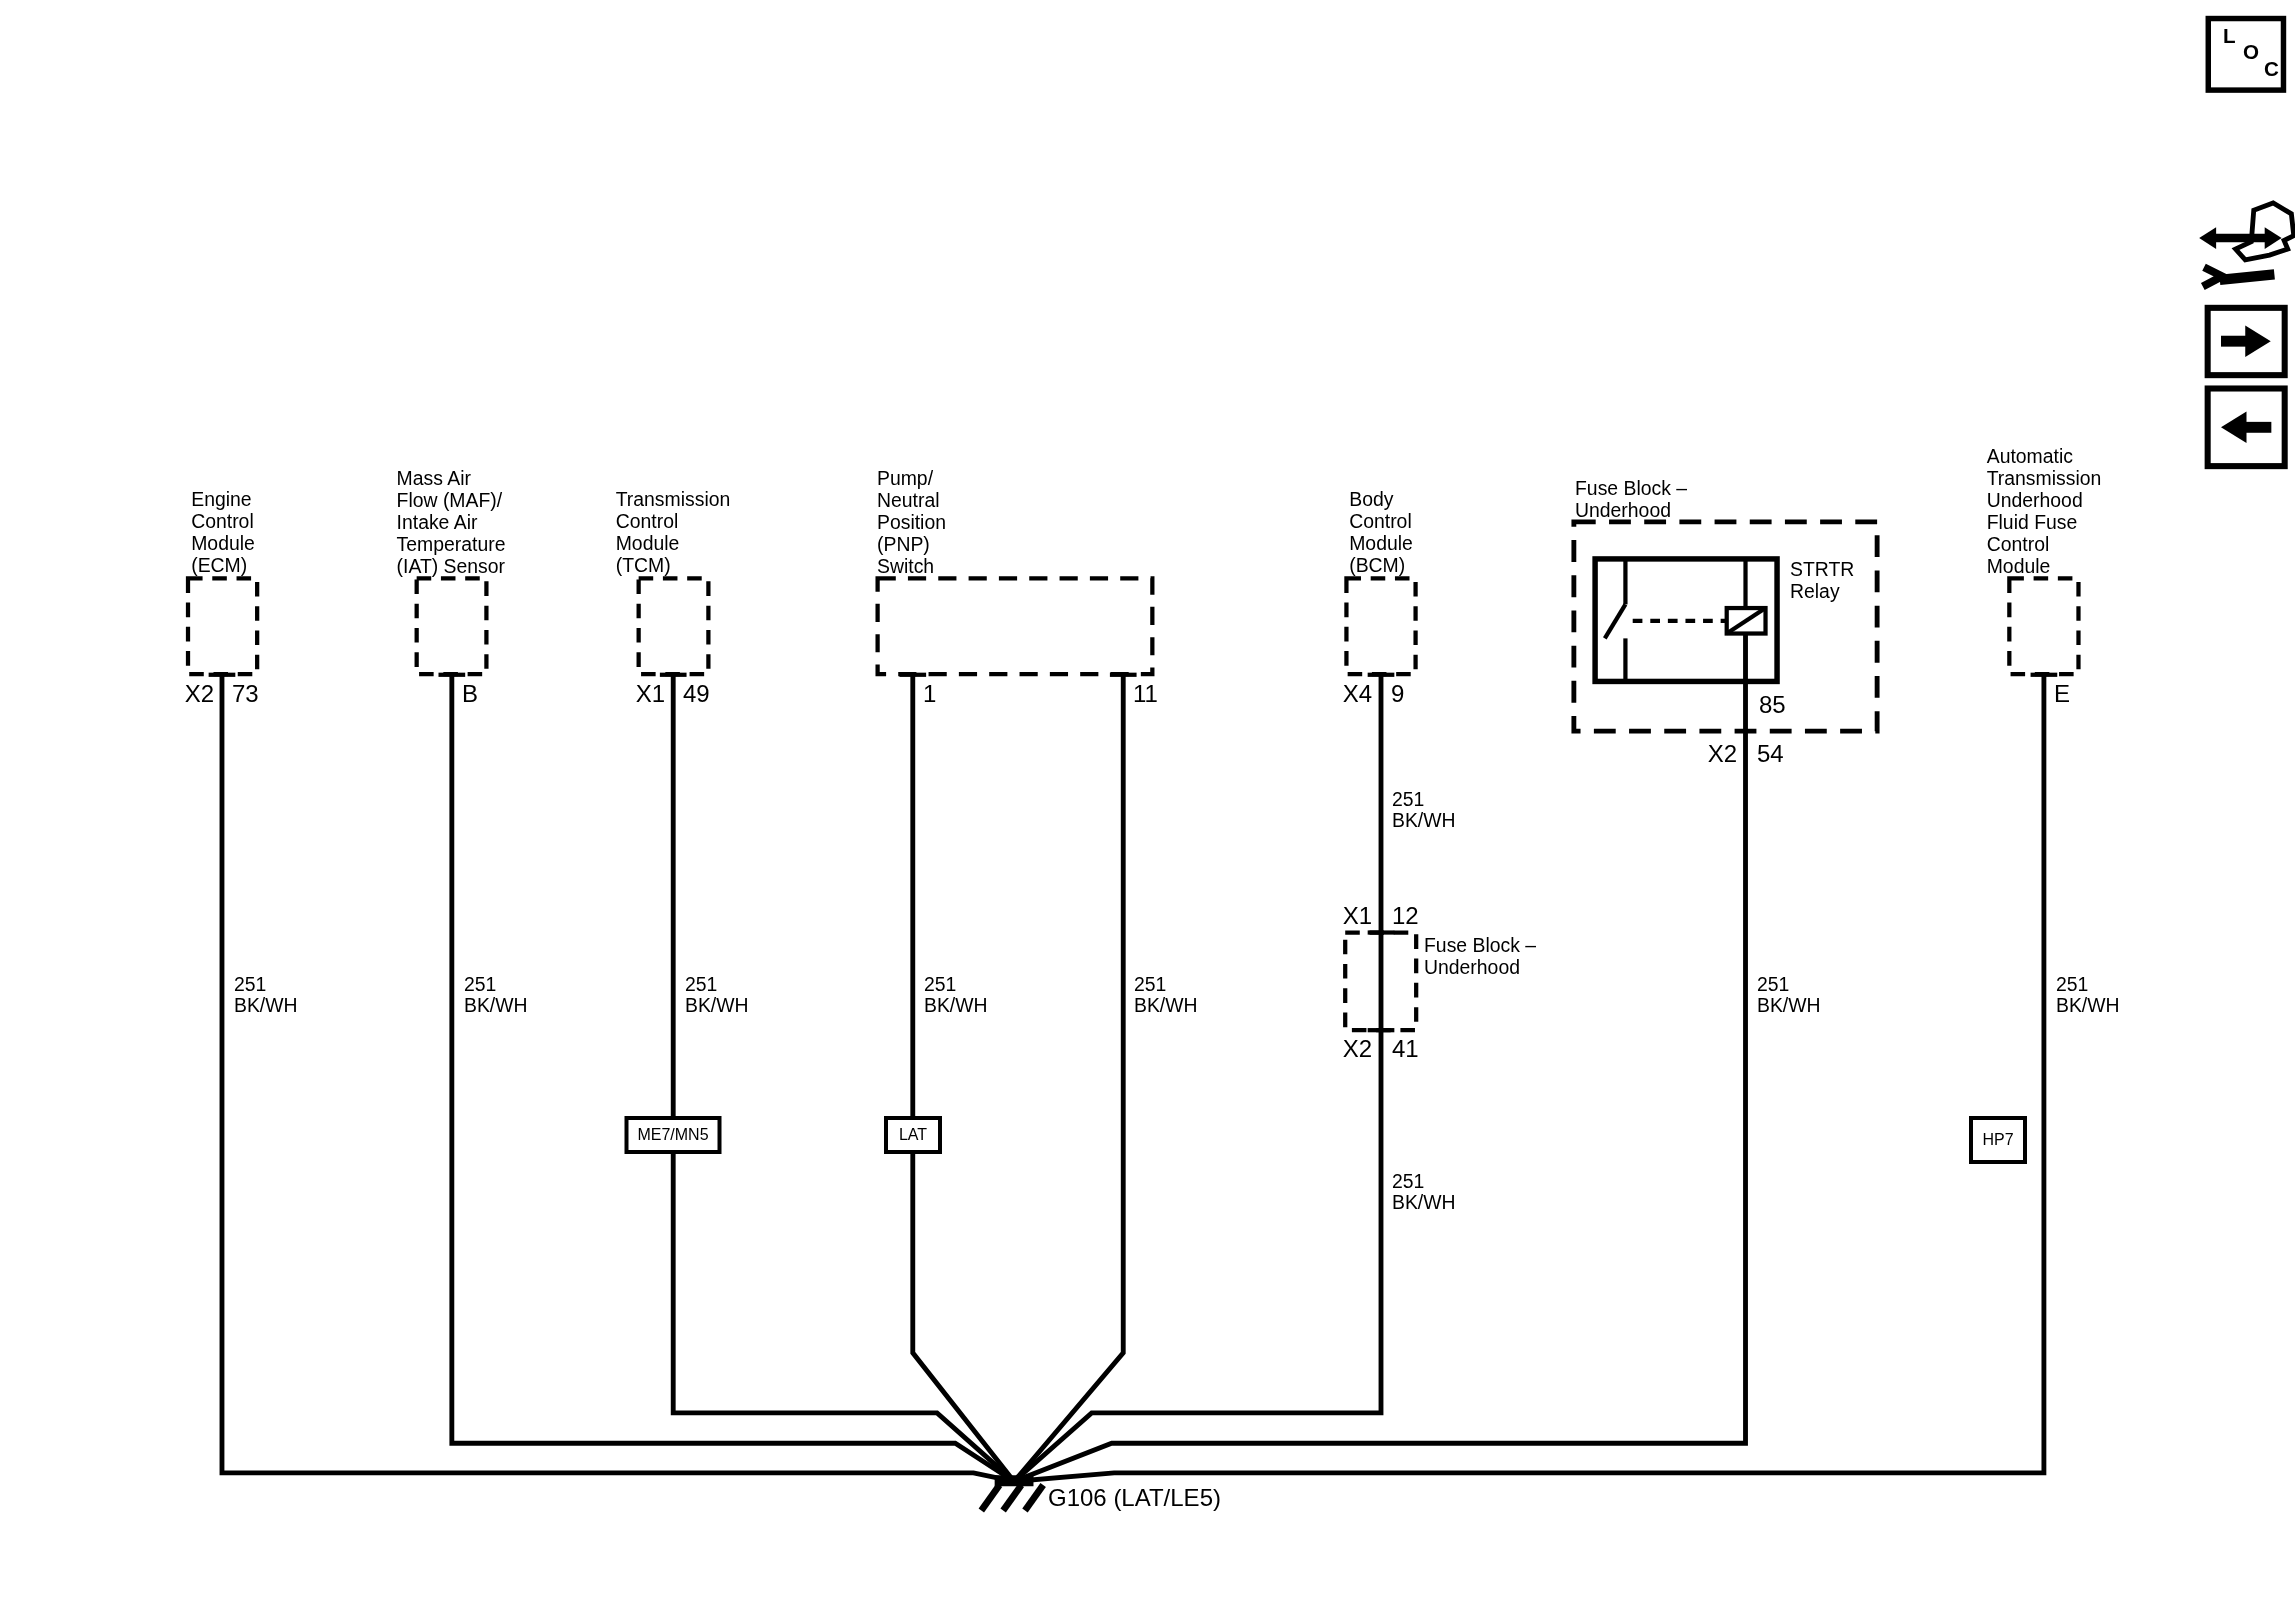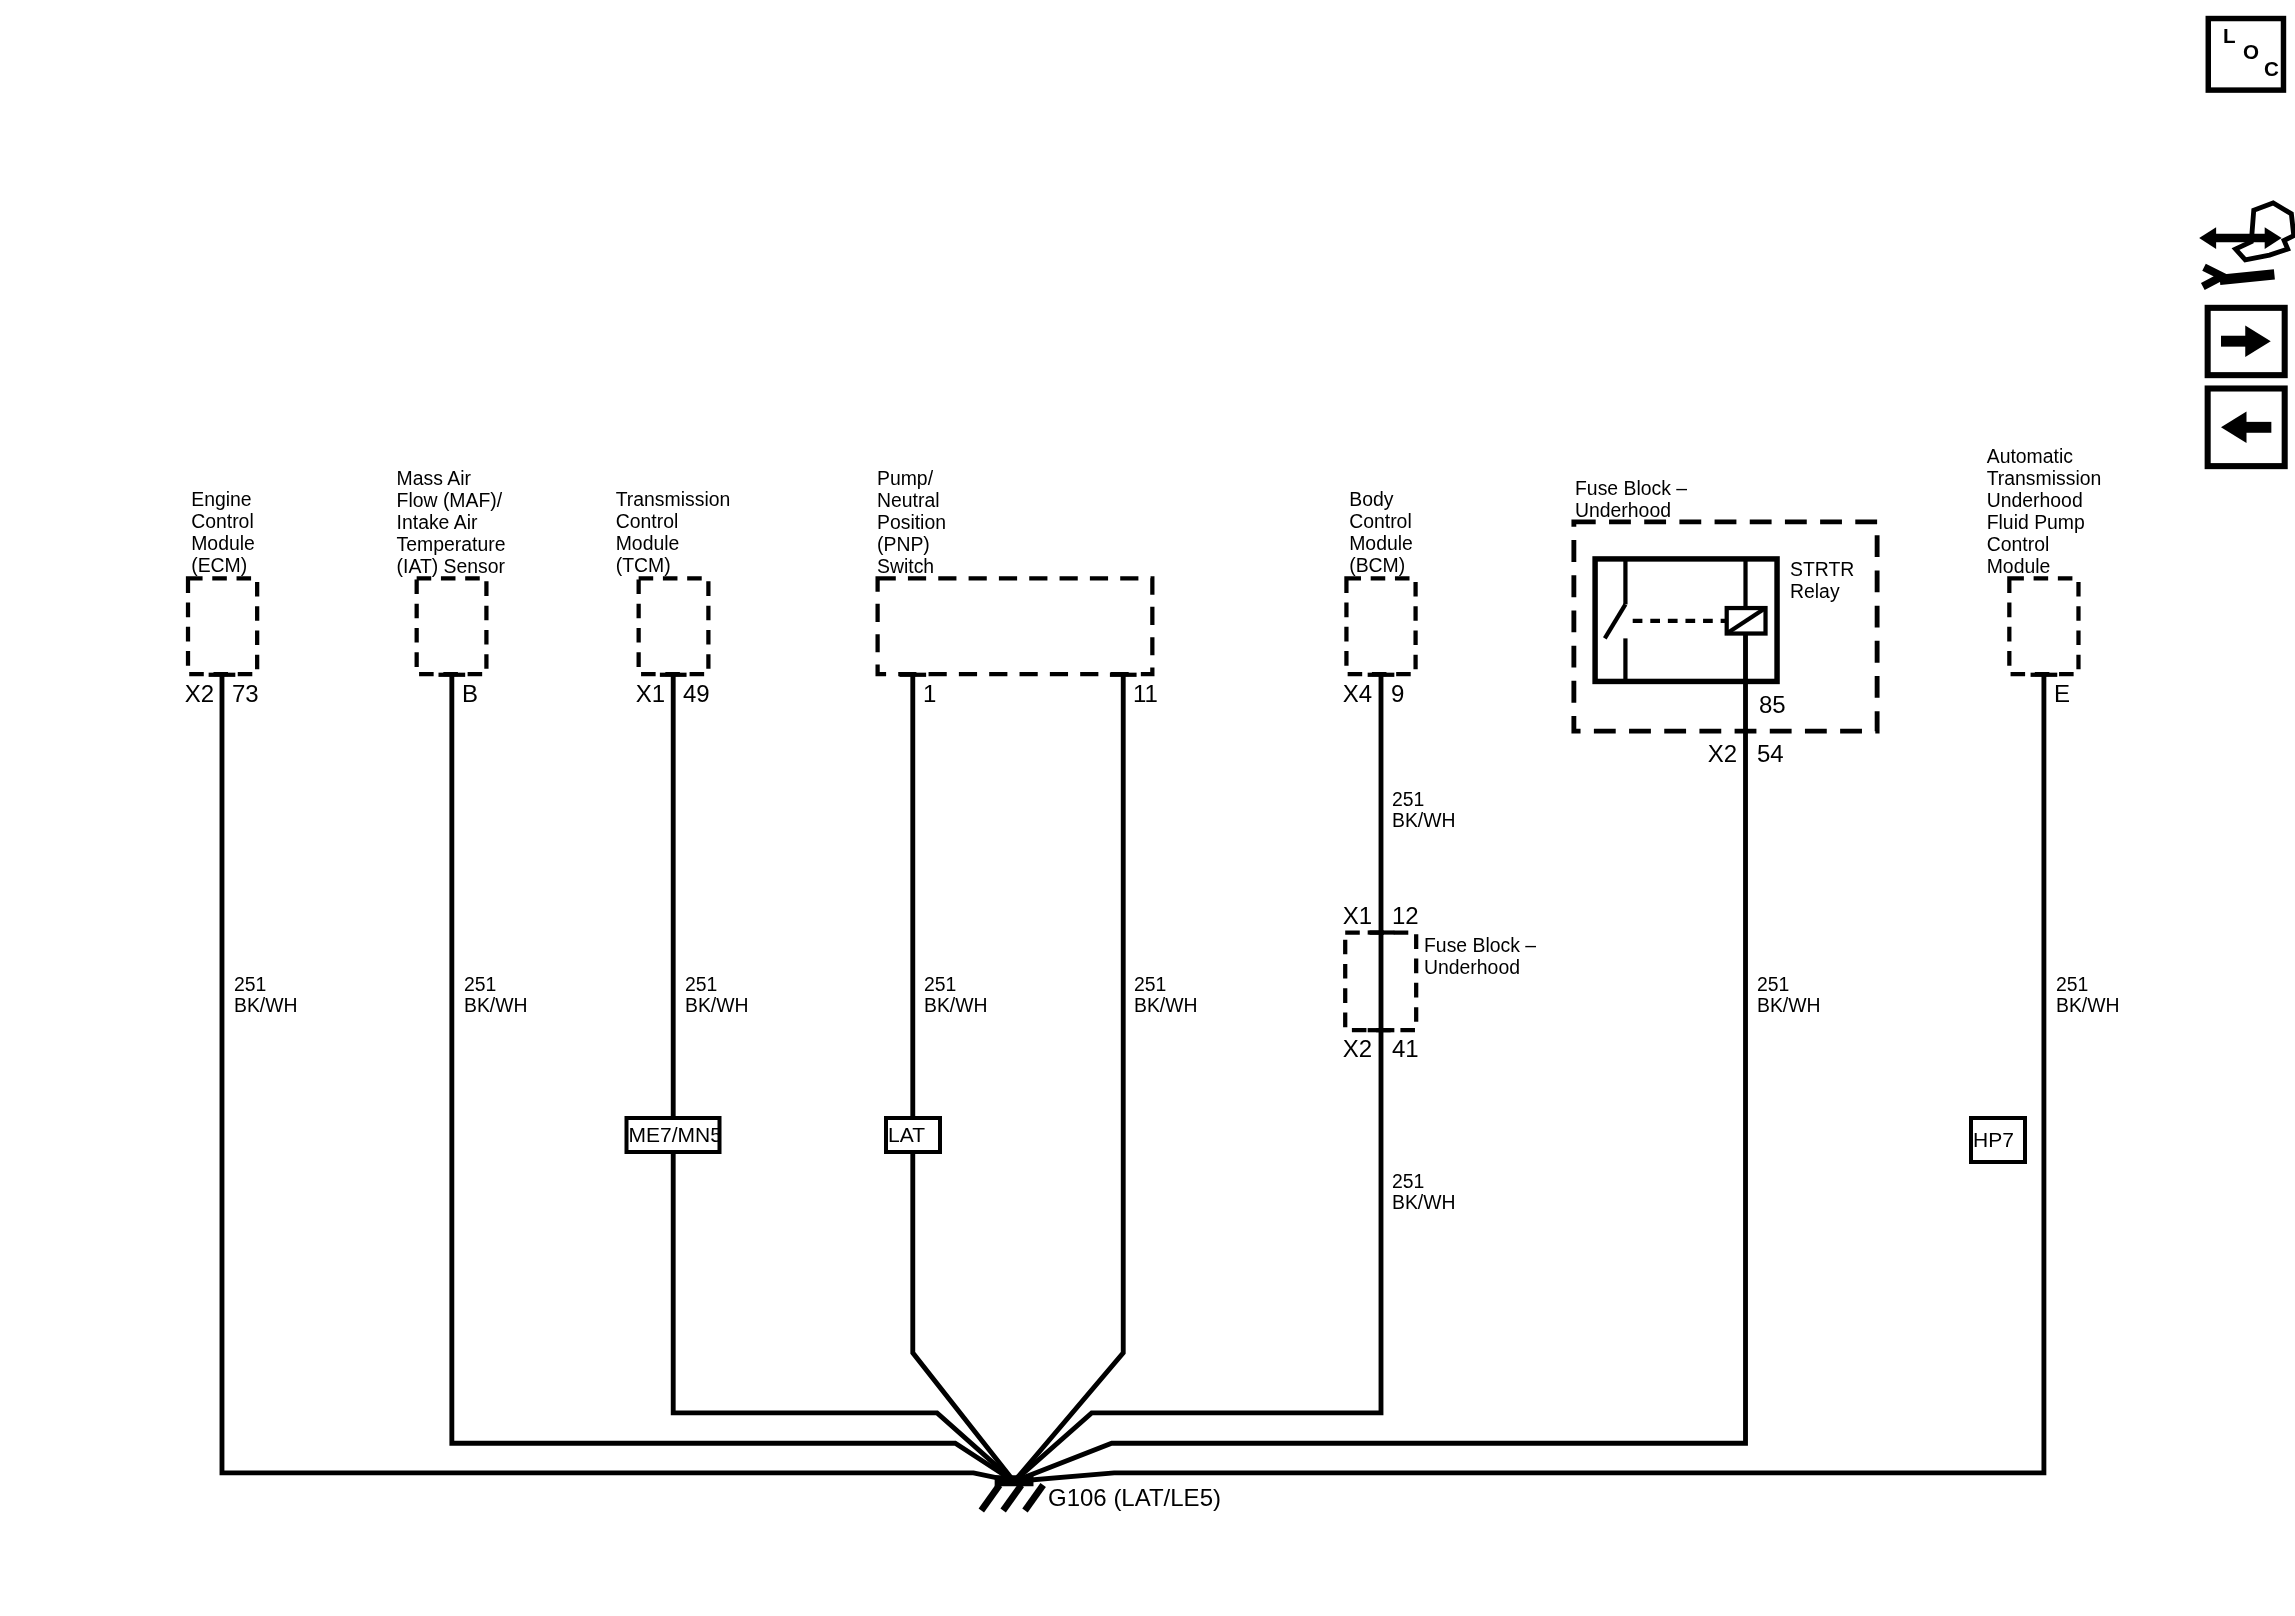--- a/index.html
+++ b/index.html
@@ -6,21 +6,21 @@
   .page{position:relative;width:2295px;height:1617px;background:#ffffff;
         font-family:"Liberation Sans",sans-serif;color:#000;overflow:hidden}
   .page svg{position:absolute;left:0;top:0}
   .nb{position:absolute;font-size:19.4px;line-height:22px;text-align:left;
       transform:translateX(-50%);white-space:nowrap}
   .nb.la{transform:none;text-align:left}
   .pin{position:absolute;font-size:24px;line-height:20.6px;white-space:nowrap}
   .pin.ra{transform:translateX(-100%)}
   .wl{position:absolute;font-size:19.4px;line-height:21px;white-space:nowrap}
   .conn{position:absolute;transform:translateX(-50%);border:4.9px solid #000;background:#fff;
-        display:flex;align-items:center;font-size:21px;
+        display:flex;align-items:center;justify-content:center;font-size:16px;
         box-sizing:border-box}
   .loc-letter{position:absolute;font-size:20.6px;font-weight:bold;line-height:20.6px}
 </style>
 </head>
 <body>
 
 <div class="page">
 
   <svg width="2295" height="1617" viewBox="0 0 3784 2665">
     <g stroke="#000" fill="none">
@@ -149,21 +149,21 @@
 
   <div class="nb la" style="left:1790px;top:558px">
     <div>STRTR</div>
     <div>Relay</div>
   </div>
 
   <div class="nb" style="left:2044px;top:445px">
     <div>Automatic</div>
     <div>Transmission</div>
     <div>Underhood</div>
-    <div>Fluid Pump</div>
+    <div>Fluid Fuse</div>
     <div>Control</div>
     <div>Module</div>
   </div>
 
   <div class="nb la" style="left:1424px;top:934px">
     <div>Fuse Block –</div>
     <div>Underhood</div>
   </div>
 
   <div class="pin ra" style="left:214px;top:684px">X2</div>

